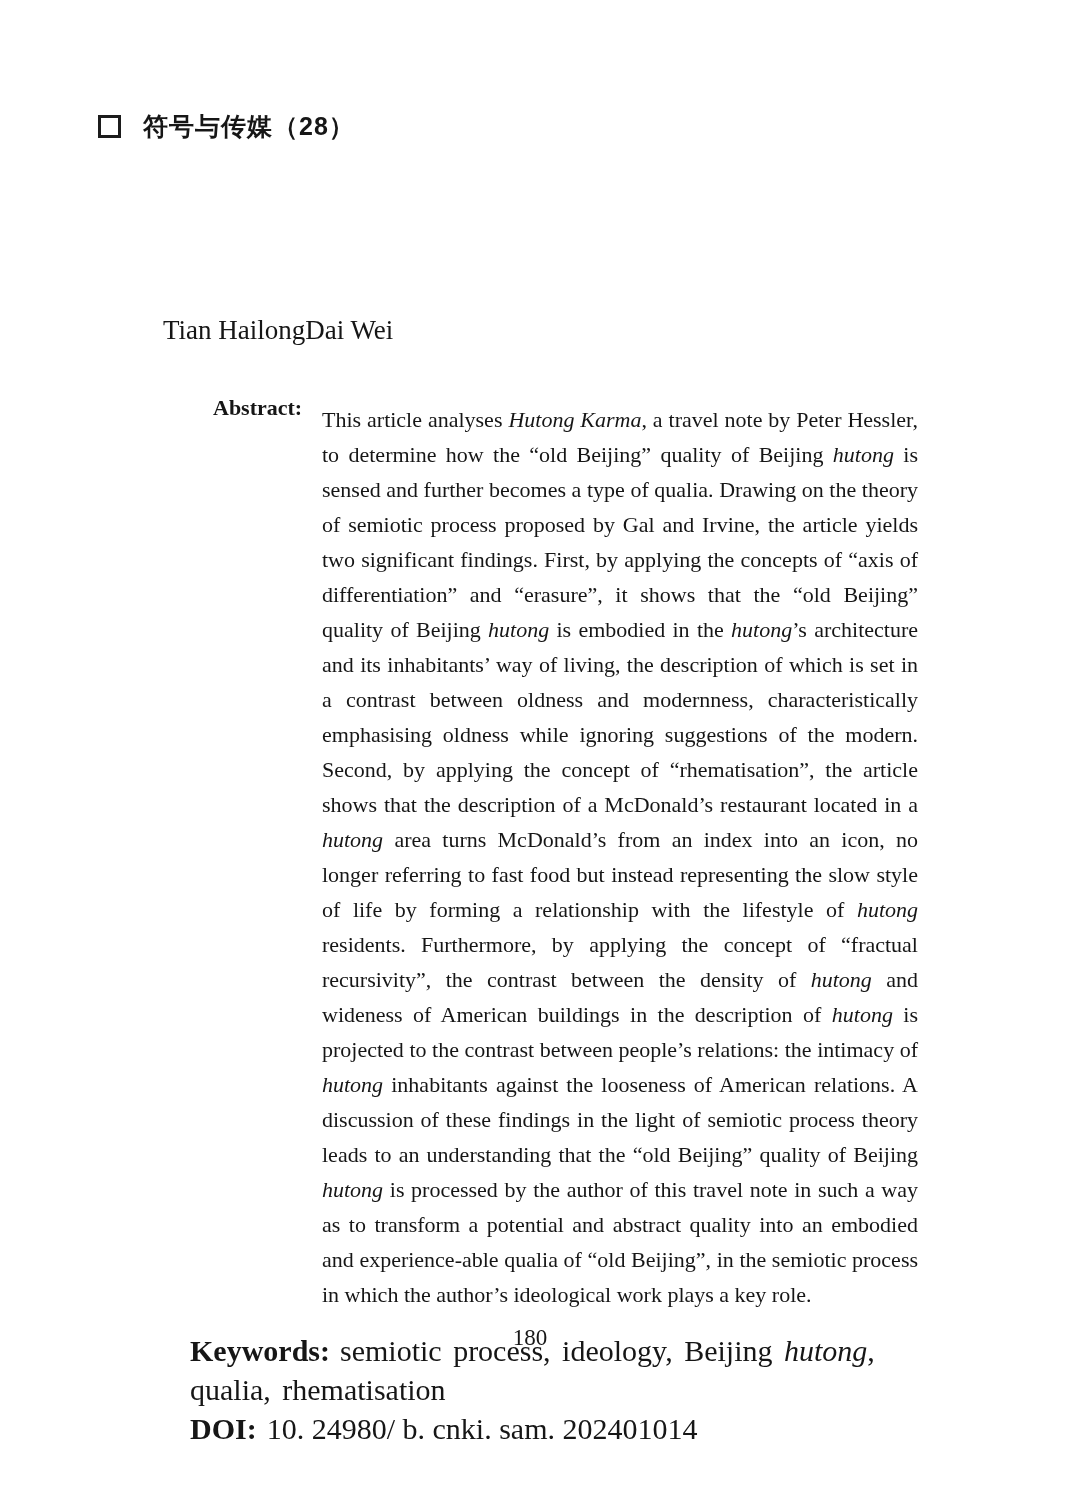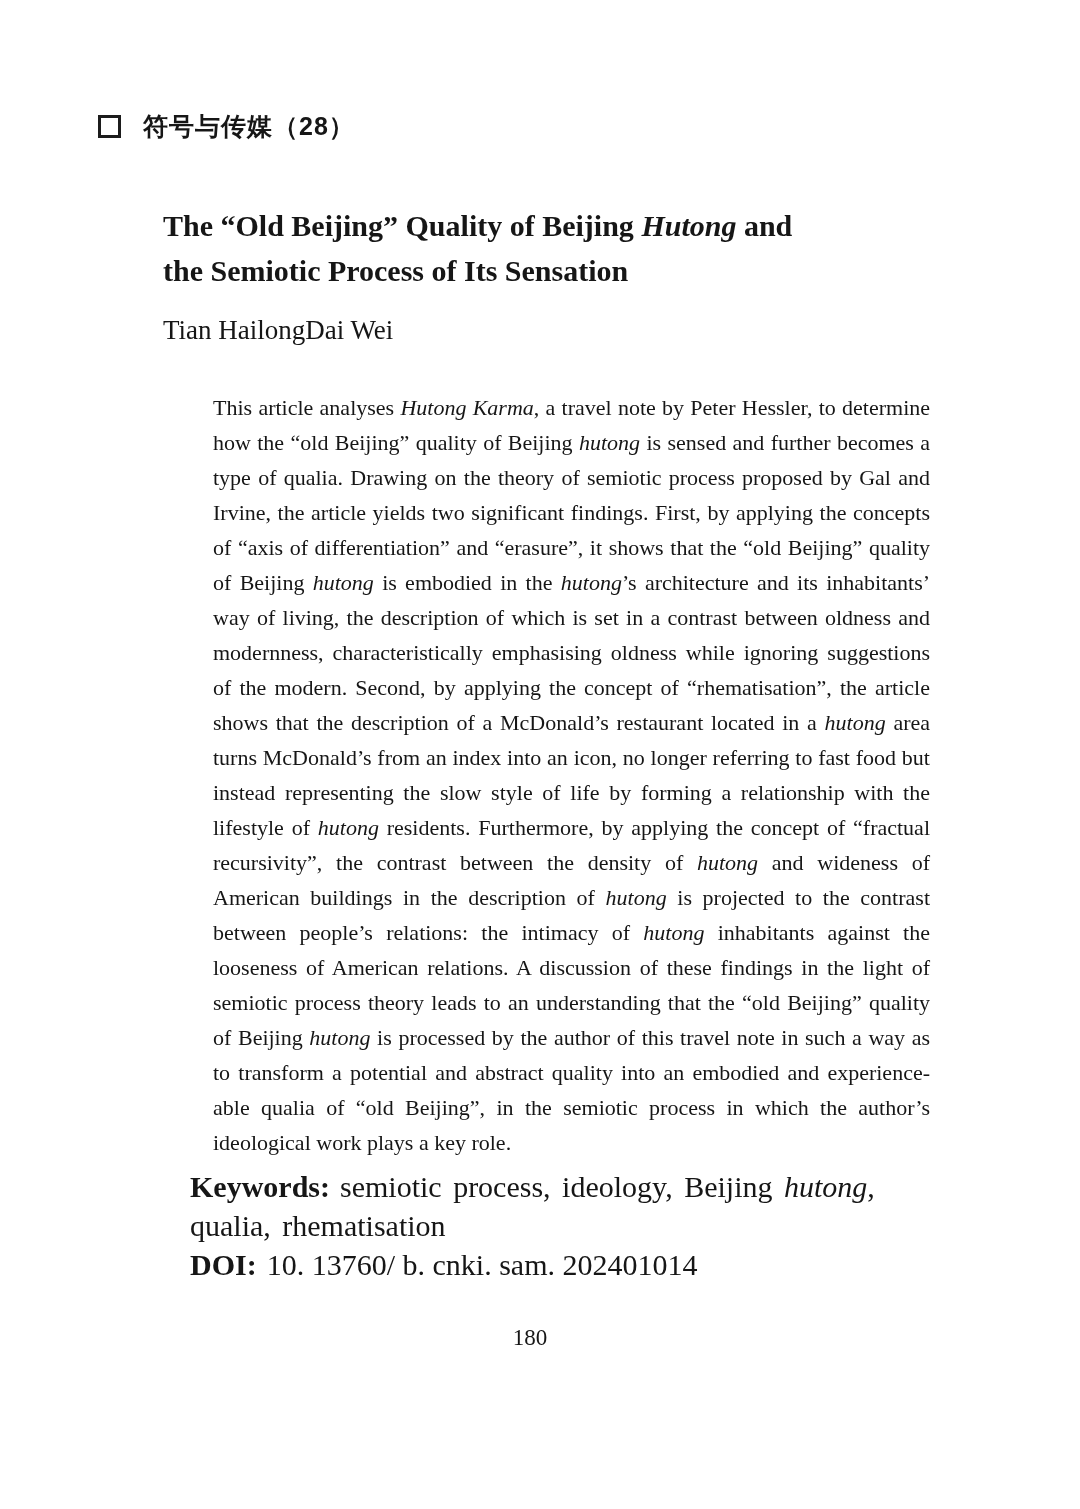--- a/index.html
+++ b/index.html
@@ -73,21 +73,21 @@
   }
   .abstract-label {
     flex: 0 0 97px;
     font-weight: bold;
     font-size: 22px;
     line-height: 35px;
     white-space: nowrap;
   }
   .abstract-text {
     flex: 1;
-    margin: 0;
+    margin: 12px;
     font-size: 22px;
     line-height: 35px;
     text-align: justify;
     text-align-last: left;
   }
   .meta-line {
     margin: 0;
     margin-left: 190px;
     width: 740px;
     font-size: 30px;
@@ -109,42 +109,39 @@
 </head>
 <body>
 
 <div class="page">
 
   <header class="journal-header">
     <span class="square-icon"></span>
     <span class="journal-title">符号与传媒（28）</span>
   </header>
 
-  <h1 class="article-title">
-    <span class="title-line"><span>The “Old Beijing” Quality of Beijing </span><i>Hutong</i><span> and</span></span>
-    <span class="title-line"><span>the Semiotic Process of Its Sensation</span></span>
-  </h1>
 
   <div class="authors">
     <span>Tian Hailong</span>
     <span>Dai Wei</span>
   </div>
 
   <div class="article-body">
 
     <section class="abstract-row">
+      <span class="abstract-label">Abstract:</span>
       <p class="abstract-text"><span>This article analyses </span><i>Hutong Karma</i><span>, a travel note by Peter Hessler, to determine how the “old Beijing” quality of Beijing </span><i>hutong</i><span> is sensed and further becomes a type of qualia. Drawing on the theory of semiotic process proposed by Gal and Irvine, the article yields two significant findings. First, by applying the concepts of “axis of differentiation” and “erasure”, it shows that the “old Beijing” quality of Beijing </span><i>hutong</i><span> is embodied in the </span><i>hutong</i><span>’s architecture and its inhabitants’ way of living, the description of which is set in a contrast between oldness and modernness, characteristically emphasising oldness while ignoring suggestions of the modern. Second, by applying the concept of “rhematisation”, the article shows that the description of a McDonald’s restaurant located in a </span><i>hutong</i><span> area turns McDonald’s from an index into an icon, no longer referring to fast food but instead representing the slow style of life by forming a relationship with the lifestyle of </span><i>hutong</i><span> residents. Furthermore, by applying the concept of “fractual recursivity”, the contrast between the density of </span><i>hutong</i><span> and wideness of American buildings in the description of </span><i>hutong</i><span> is projected to the contrast between people’s relations: the intimacy of </span><i>hutong</i><span> inhabitants against the looseness of American relations. A discussion of these findings in the light of semiotic process theory leads to an understanding that the “old Beijing” quality of Beijing </span><i>hutong</i><span> is processed by the author of this travel note in such a way as to transform a potential and abstract quality into an embodied and experience-able qualia of “old Beijing”, in the semiotic process in which the author’s ideological work plays a key role.</span></p>
     </section>
 
     <p class="meta-line keywords-line">
       <span class="meta-label">Keywords:</span><span><span>semiotic process, ideology, Beijing </span><i>hutong</i><span>, qualia, rhematisation</span></span>
     </p>
 
     <p class="meta-line">
-      <span class="meta-label">DOI:</span><span>10. 13760/ b. cnki. sam. 202401014</span>
+      <span class="meta-label">DOI:</span><span>10. 24980/ b. cnki. sam. 202401014</span>
     </p>
 
   </div>
 
   <footer class="page-footer">
     <span class="page-number">180</span>
   </footer>
 
 </div>
 

